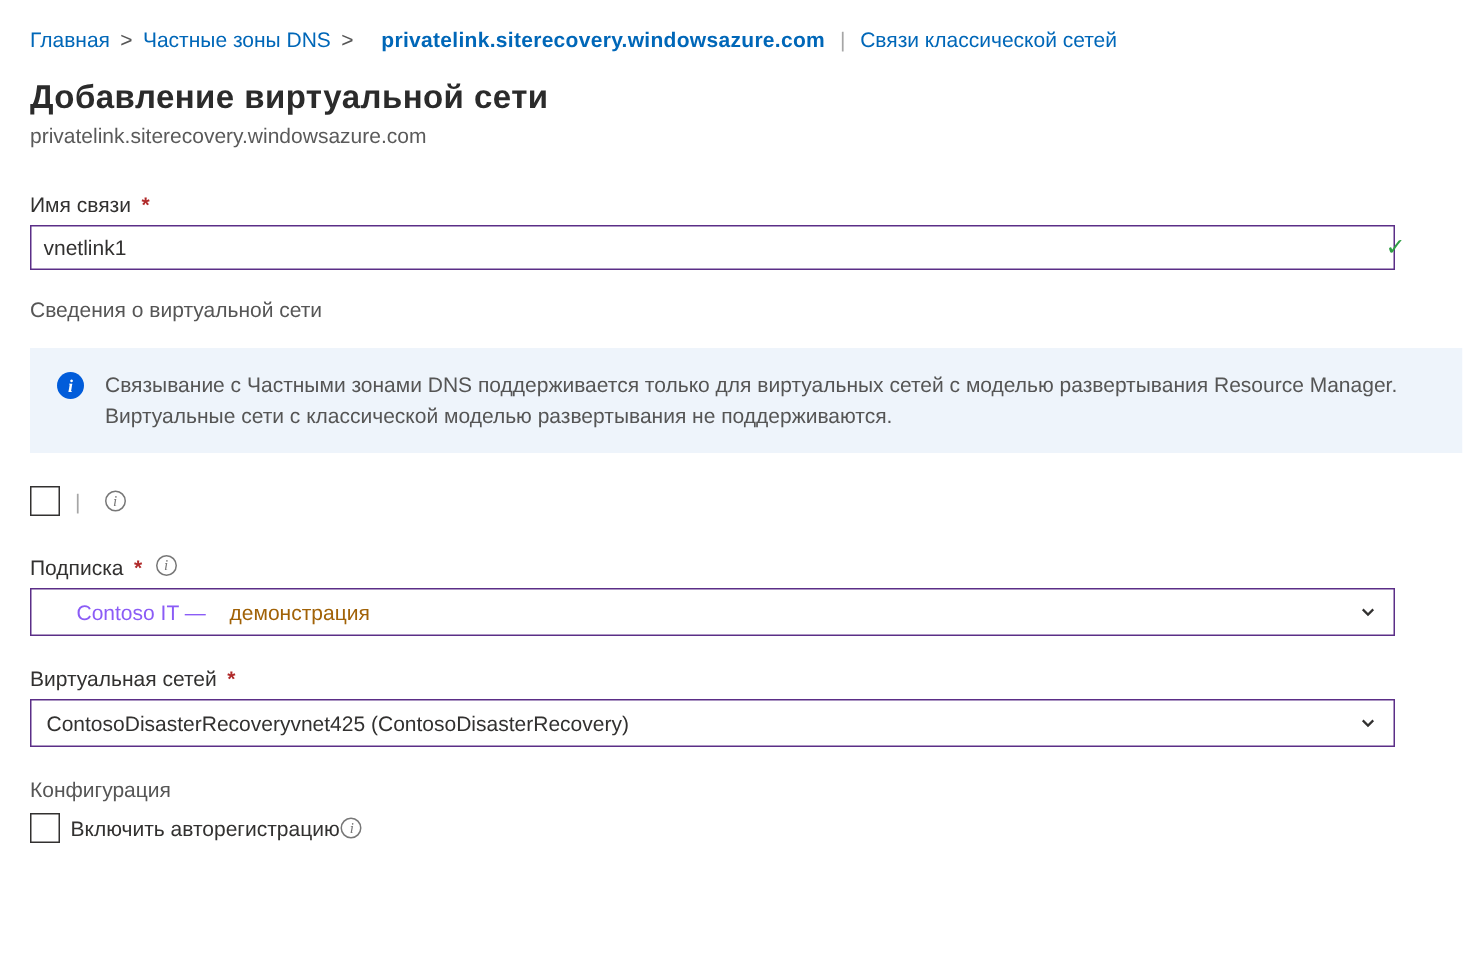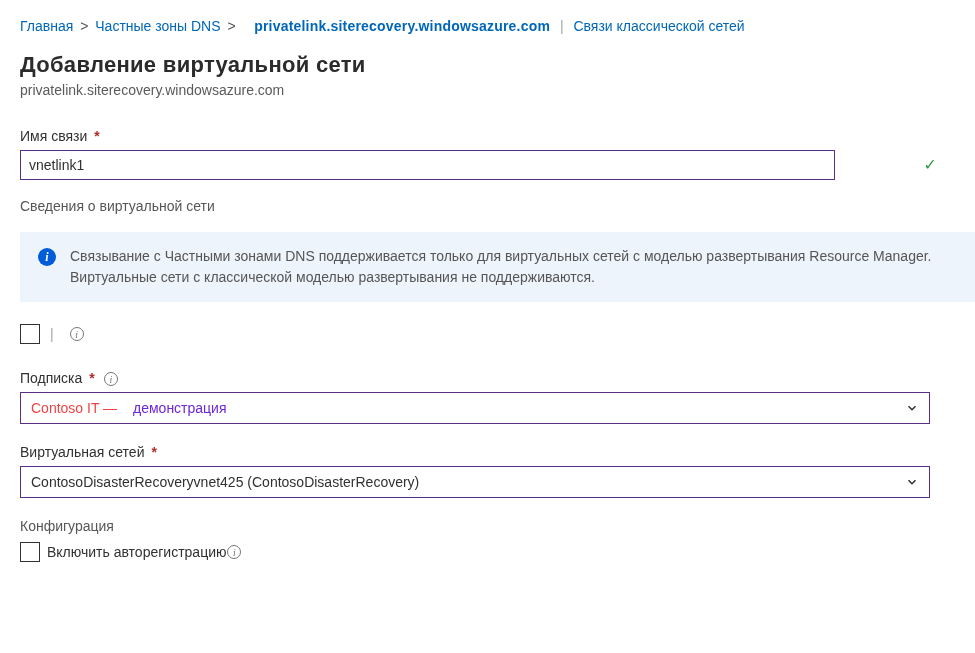--- a/index.html
+++ b/index.html
@@ -29,38 +29,38 @@
     .subtitle {
       font-size: 14px;
       color: #5a5a5a;
       margin-bottom: 30px;
     }
     .field-label {
       font-size: 14px;
       color: #323130;
       margin-bottom: 6px;
       display: flex;
-      align-items: flex-end;
+      align-items: flex-start;
       gap: 3px;
     }
     .req { color: #b02a2a; font-weight: 700; margin-left: 4px;}
     .info-circ {
       display: inline-flex;
       width: 14px; height: 14px;
       border: 1px solid #777;
       border-radius: 50%;
       align-items: center; justify-content: center;
       font-size: 10px; color: #777;
       margin-left: 6px;
       font-style: italic;
       font-family: Georgia, serif;
     }
     .input-wrap { position: relative; margin-bottom: 18px; }
     .text-input {
-      width: 815px;
+      width: 910px;
       height: 30px;
       padding: 4px 30px 4px 8px;
       border: 1px solid #5b2e87;
       font-size: 14px;
       color: #323130;
       outline: none;
     }
     .valid-check {
       position: absolute;
       right: 18px; top: 5px;
@@ -121,22 +121,22 @@
       padding: 0 10px;
       font-size: 14px;
       color: #323130;
       margin-bottom: 20px;
       background: #fff;
       cursor: pointer;
     }
     .select .chev {
       font-size: 14px;
     }
-    .select .val-sub { color:#ef4444; }
-    .select .val-muted { color:#6d28d9; margin-left: 12px;}
+    .select .val-sub { color:#8b5cf6;margin-left:20px; }
+    .select .val-muted { color:#a16207; margin-left: 12px;}
     .config-label {
       font-size: 14px;
       color: #565656;
       margin: 6px 0 8px 0;
     }
     .autoreg-row {
       display: flex;
       align-items: center;
       gap: 7px;
       font-size: 14px;

